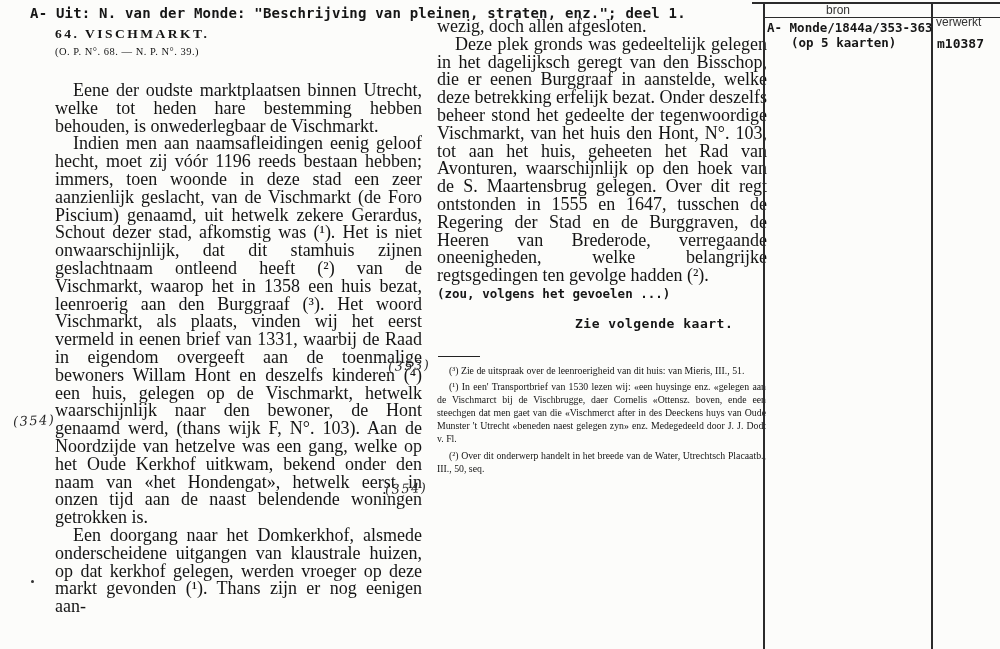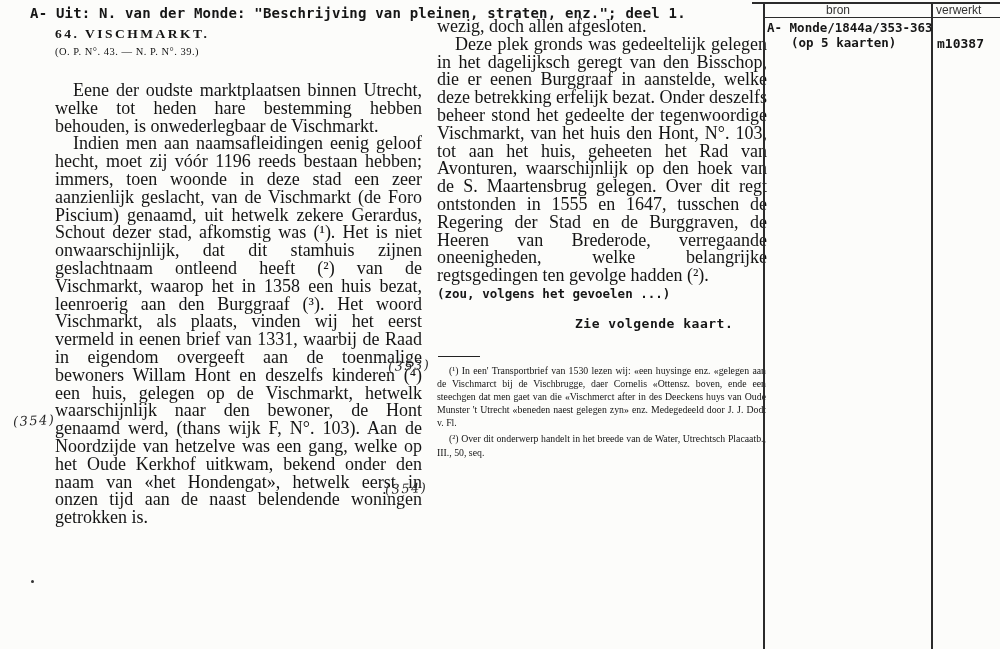--- a/index.html
+++ b/index.html
@@ -65,56 +65,58 @@
   .panel-vline-outer{position:absolute;left:763px;top:2px;height:647px;width:0;border-left:2px solid #2b2b2b;}
   .panel-vline-inner{position:absolute;left:931px;top:2px;height:647px;width:0;border-left:2px solid #2b2b2b;}
   .panel-top-line{position:absolute;left:752px;top:2px;width:248px;height:0;border-top:2px solid #2b2b2b;}
   .panel-header-rule{position:absolute;left:763px;top:17px;width:237px;height:0;border-top:1.5px solid #2b2b2b;}
   .panel-col-label{
     position:absolute;top:3px;
     font-family:"Liberation Sans","DejaVu Sans",sans-serif;
     font-size:12px;color:#333;
   }
   .label-bron{left:765px;width:146px;text-align:center;}
-  .label-verwerkt{left:936px;width:62px;text-align:left;}
+  .label-verwerkt{left:936px;width:62px;text-align:left;margin-top:12px;}
   .panel-value-1{position:absolute;left:767px;top:20px;font-size:12.5px;white-space:nowrap;}
   .panel-value-2{position:absolute;left:791px;top:35px;font-size:12.5px;white-space:nowrap;}
   .panel-value-3{position:absolute;left:937px;top:36px;font-size:13px;white-space:nowrap;}
   
   .speck{position:absolute;left:31px;top:580px;width:3px;height:3px;background:#333;border-radius:50%;}
 </style>
 </head>
 <body>
 
 <div class="header-line typed">A- Uit: N. van der Monde: "Beschrijving van pleinen, straten, enz."; deel 1.</div>
 
 <div class="title-block">
   <div class="doc-title">64. VISCHMARKT.</div>
-  <div class="doc-subtitle">(O. P. N°. 43. — N. P. N°. 39.)</div>
+  <div class="doc-subtitle">(O. P. N°. 68. — N. P. N°. 39.)</div>
 </div>
 
 <div class="col left-col">
   <p>Eene der oudste marktplaatsen binnen Utrecht, welke tot heden hare bestemming hebben behouden, is onwederlegbaar de Vischmarkt.</p>
   <p>Indien men aan naamsafleidingen eenig geloof hecht, moet zij vóór 1196 reeds bestaan hebben; immers, toen woonde in deze stad een zeer aanzienlijk geslacht, van de Vischmarkt (de Foro Piscium) genaamd, uit hetwelk zekere Gerardus, Schout dezer stad, afkomstig was (¹). Het is niet onwaarschijnlijk, dat dit stamhuis zijnen geslachtnaam ontleend heeft (²) van de Vischmarkt, waarop het in 1358 een huis bezat, leenroerig aan den Burggraaf (³). Het woord Vischmarkt, als plaats, vinden wij het eerst vermeld in eenen brief van 1331, waarbij de Raad in eigendom overgeeft aan de toenmalige bewoners Willam Hont en deszelfs kinderen (⁴) een huis, gelegen op de Vischmarkt, hetwelk waarschijnlijk naar den bewoner, de Hont genaamd werd, (thans wijk F, N°. 103). Aan de Noordzijde van hetzelve was een gang, welke op het Oude Kerkhof uitkwam, bekend onder den naam van «het Hondengat», hetwelk eerst in onzen tijd aan de naast belendende woningen getrokken is.</p>
+  <p>Een doorgang naar het Domkerkhof, alsmede onderscheidene uitgangen van klaustrale huizen, op dat kerkhof gelegen, werden vroeger op deze markt gevonden (¹). Thans zijn er nog eenigen aan-</p>
 </div>
 
 <div class="handnote handnote-margin">(354)</div>
 <div class="handnote handnote-gutter-1">(353)</div>
 <div class="handnote handnote-gutter-2">(354)</div>
 
 <div class="col right-col">
   <p class="no-indent">wezig, doch allen afgesloten.</p>
   <p>Deze plek gronds was gedeeltelijk gelegen in het dagelijksch geregt van den Bisschop, die er eenen Burggraaf in aanstelde, welke deze betrekking erfelijk bezat. Onder deszelfs beheer stond het gedeelte der tegenwoordige Vischmarkt, van het huis den Hont, N°. 103, tot aan het huis, geheeten het Rad van Avonturen, waarschijnlijk op den hoek van de S. Maartensbrug gelegen. Over dit regt ontstonden in 1555 en 1647, tusschen de Regering der Stad en de Burggraven, de Heeren van Brederode, verregaande oneenigheden, welke belangrijke regtsgedingen ten gevolge hadden (²).</p>
 </div>
 
 <div class="typed typed-insertion">(zou, volgens het gevoelen ...)</div>
 <div class="typed typed-note">Zie volgende kaart.</div>
 
 <div class="footnote-rule"></div>
 <div class="footnotes">
+  <p>(³) Zie de uitspraak over de leenroerigheid van dit huis: van Mieris, III., 51.</p>
   <p>(¹) In een' Transportbrief van 1530 lezen wij: «een huysinge enz. «gelegen aan de Vischmarct bij de Vischbrugge, daer Cornelis «Ottensz. boven, ende een steechgen dat men gaet van die «Vischmerct after in des Deeckens huys van Oude Munster 't Utrecht «beneden naest gelegen zyn» enz. Medegedeeld door J. J. Dodt v. Fl.</p>
   <p>(²) Over dit onderwerp handelt in het breede van de Water, Utrechtsch Placaatb., III., 50, seq.</p>
 </div>
 
 <div class="panel-top-line"></div>
 <div class="panel-vline-outer"></div>
 <div class="panel-vline-inner"></div>
 <div class="panel-header-rule"></div>
 <div class="panel-col-label label-bron">bron</div>
 <div class="panel-col-label label-verwerkt">verwerkt</div>

